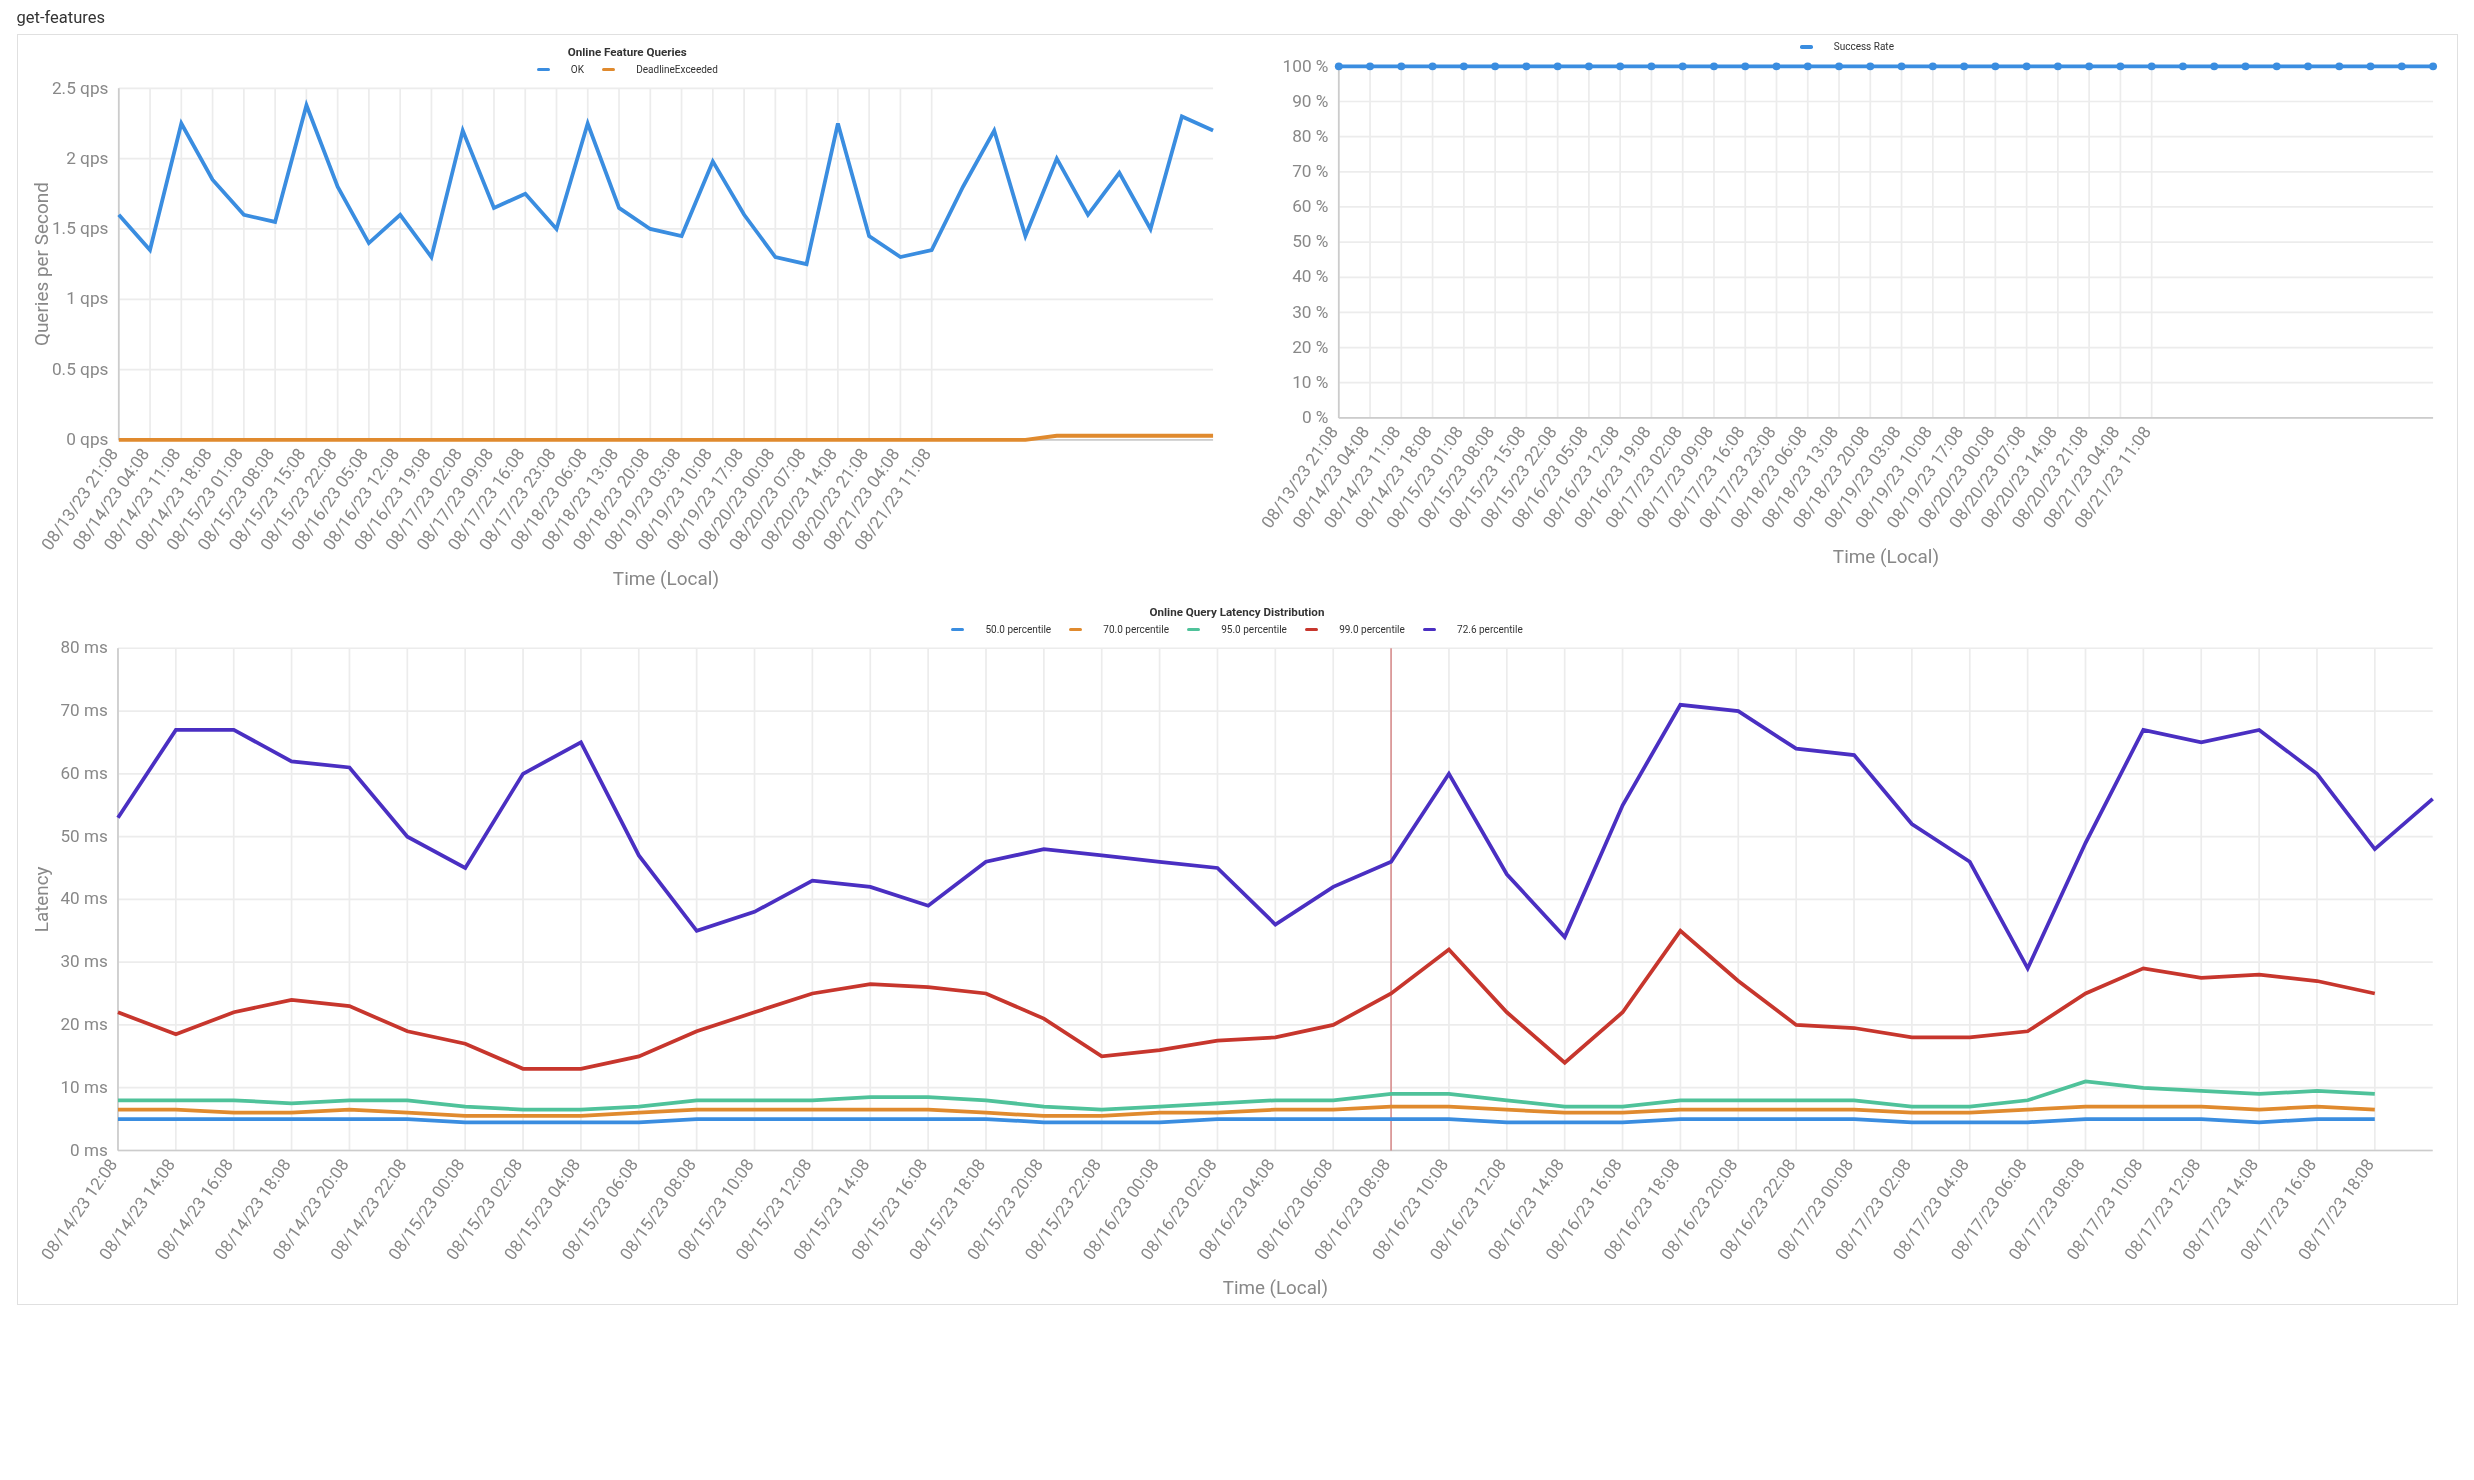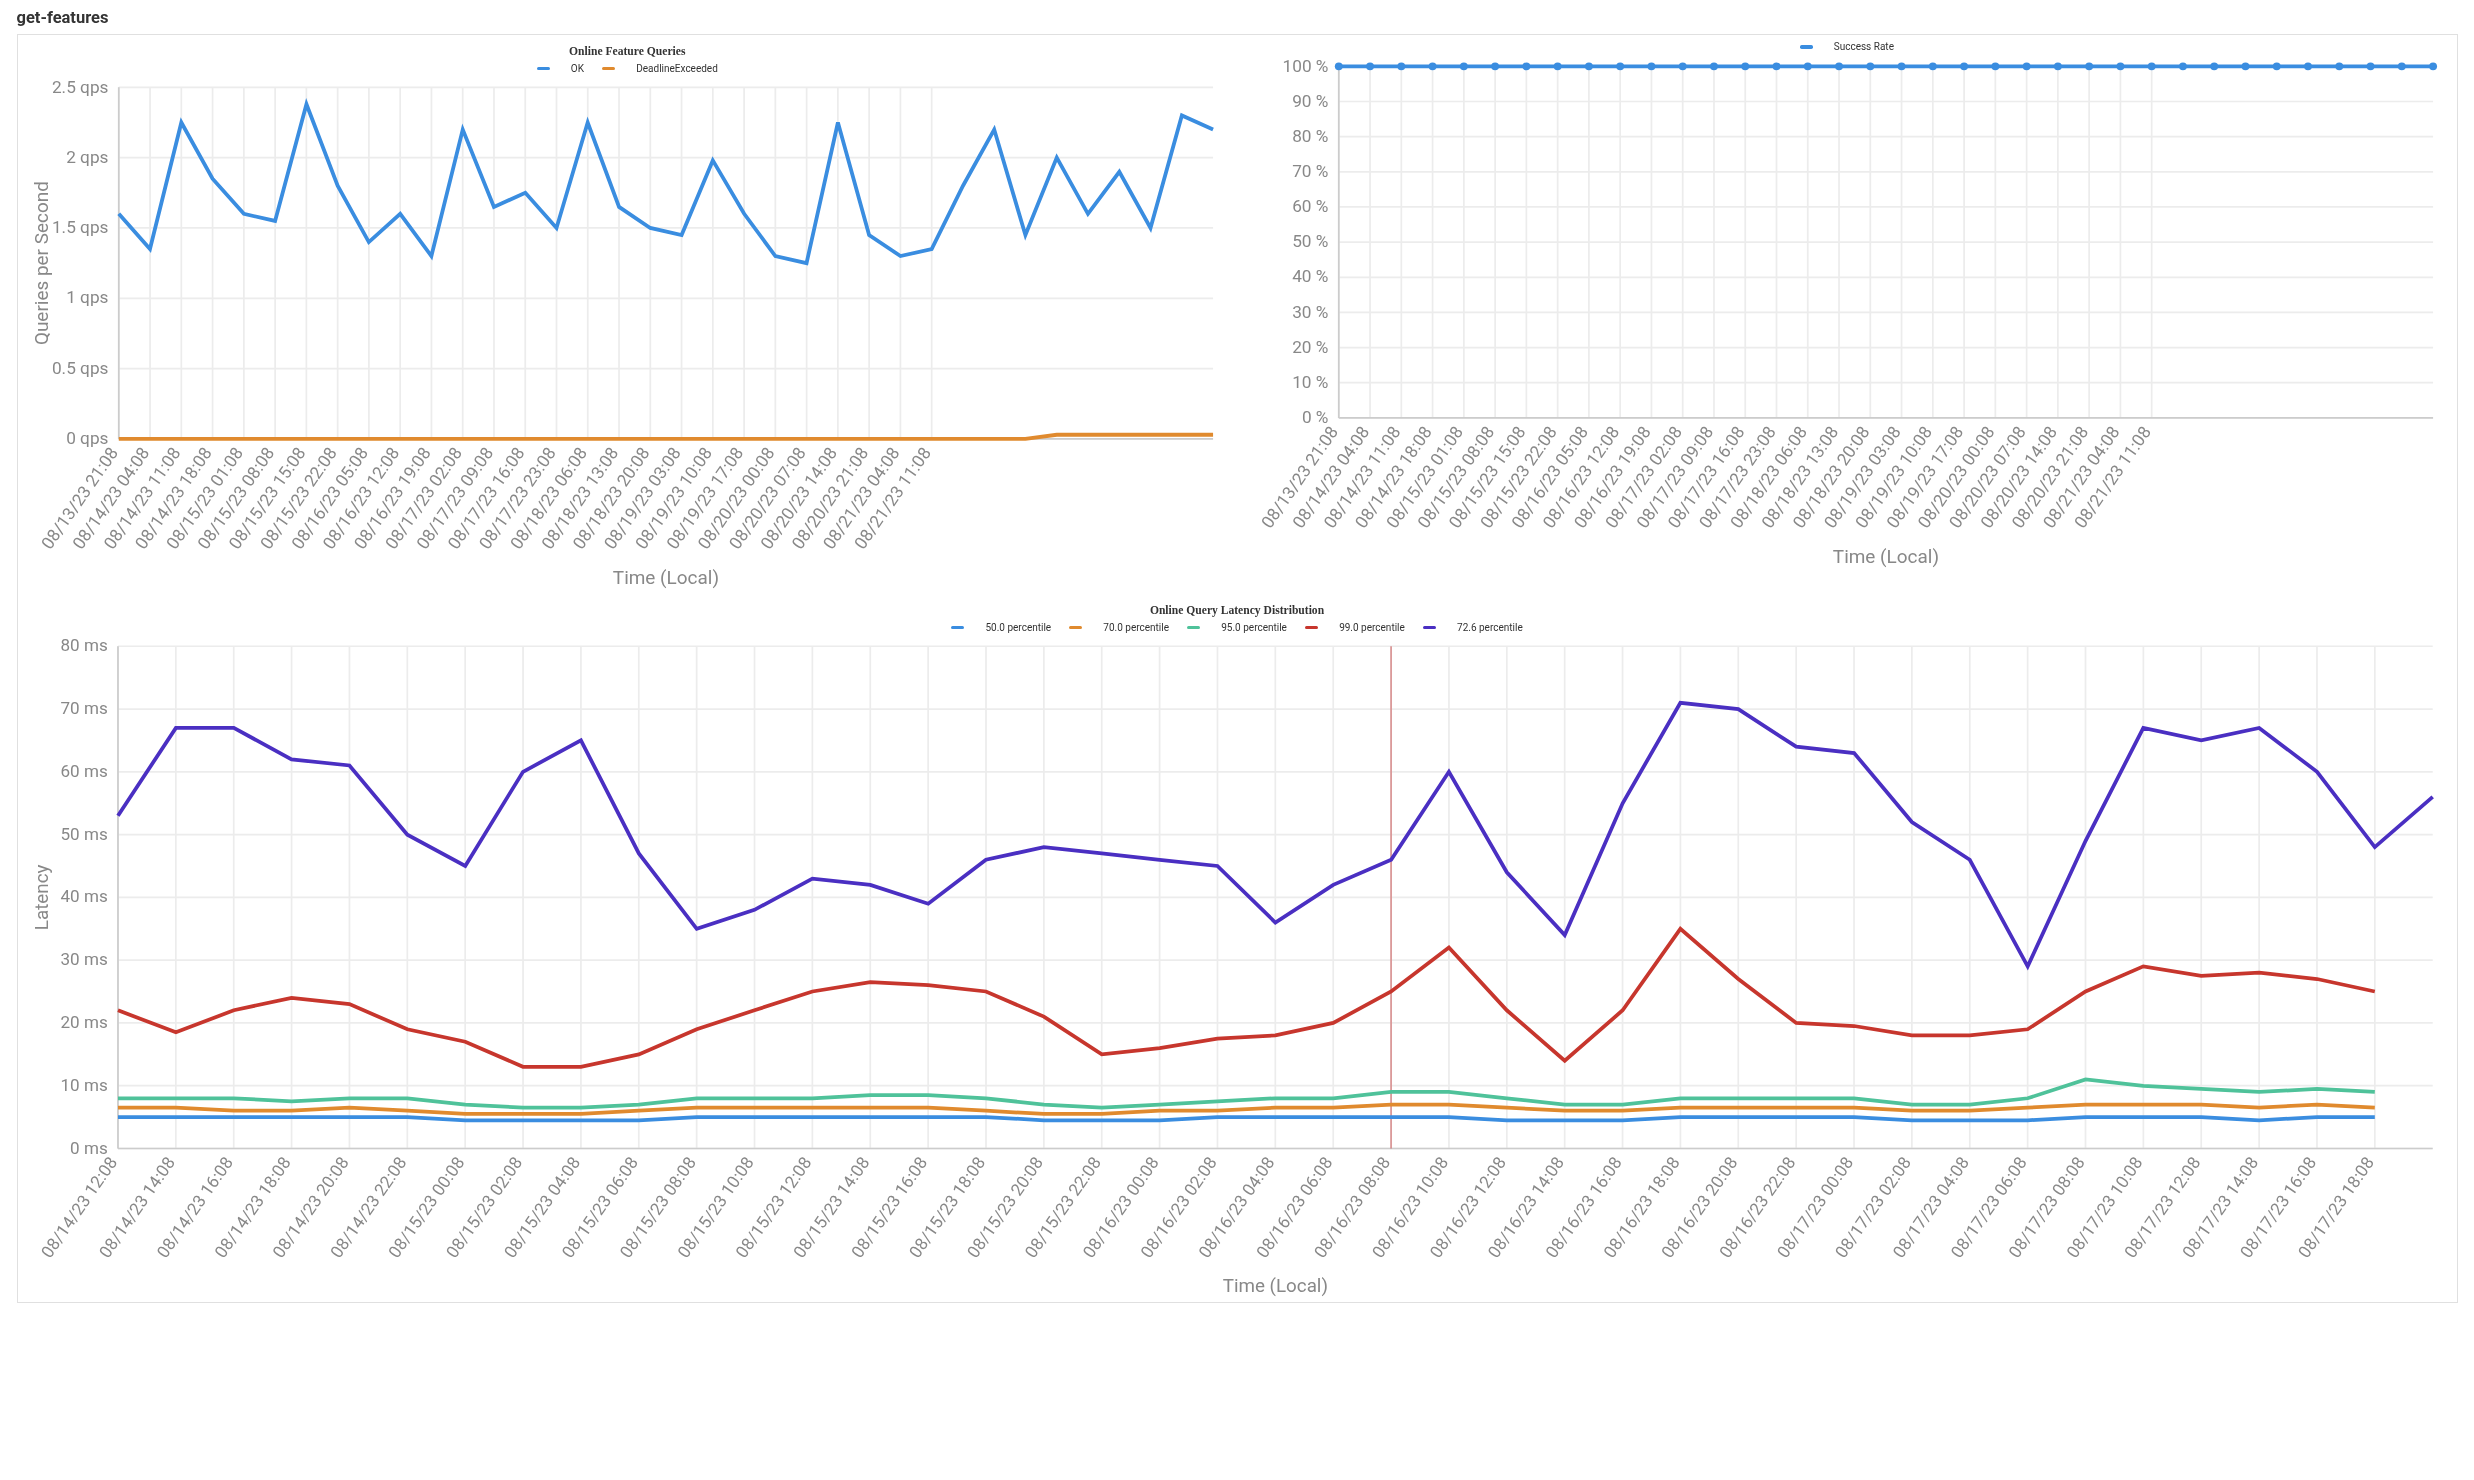--- a/index.html
+++ b/index.html
@@ -4,21 +4,21 @@
   <style>
     body {
       font-family: -apple-system, BlinkMacSystemFont, 'Segoe UI', Roboto, Arial, sans-serif;
       margin: 0;
       padding: 8.3px 16.5px;
       background: #fff;
       color: #333;
     }
     h1.page-title {
       font-size: 16.5px;
-      font-weight: 700;
+      font-weight: 400;
       margin: 0 0 6.6px 0;
     }
     .dashboard-border {
       border: 0.8px solid #e0e0e0;
       padding : 0;
     }
     .row {
       display: flex;
       gap: 0;
     }
@@ -26,21 +26,20 @@
     .cell-full { flex: 1 1 100%; }
     .chart-block {
       padding: 6.6px 6.6px 0 6.6px;
     }
     .chart-title {
       text-align: center;
       font-weight: 700;
       font-size: 11.6px;
       margin: 3.3px 0 5px 0;
       color: #333;
-      font-family: Liberation Serif, serif;
     }
     .legend {
       display: flex;
       justify-content: center;
       gap: 18px;
       font-size: 10px;
       margin-bottom: 3.3px;
       flex-wrap: wrap;
     }
     .legend-item { display: inline-flex; align-items: center; gap: 21px; }

